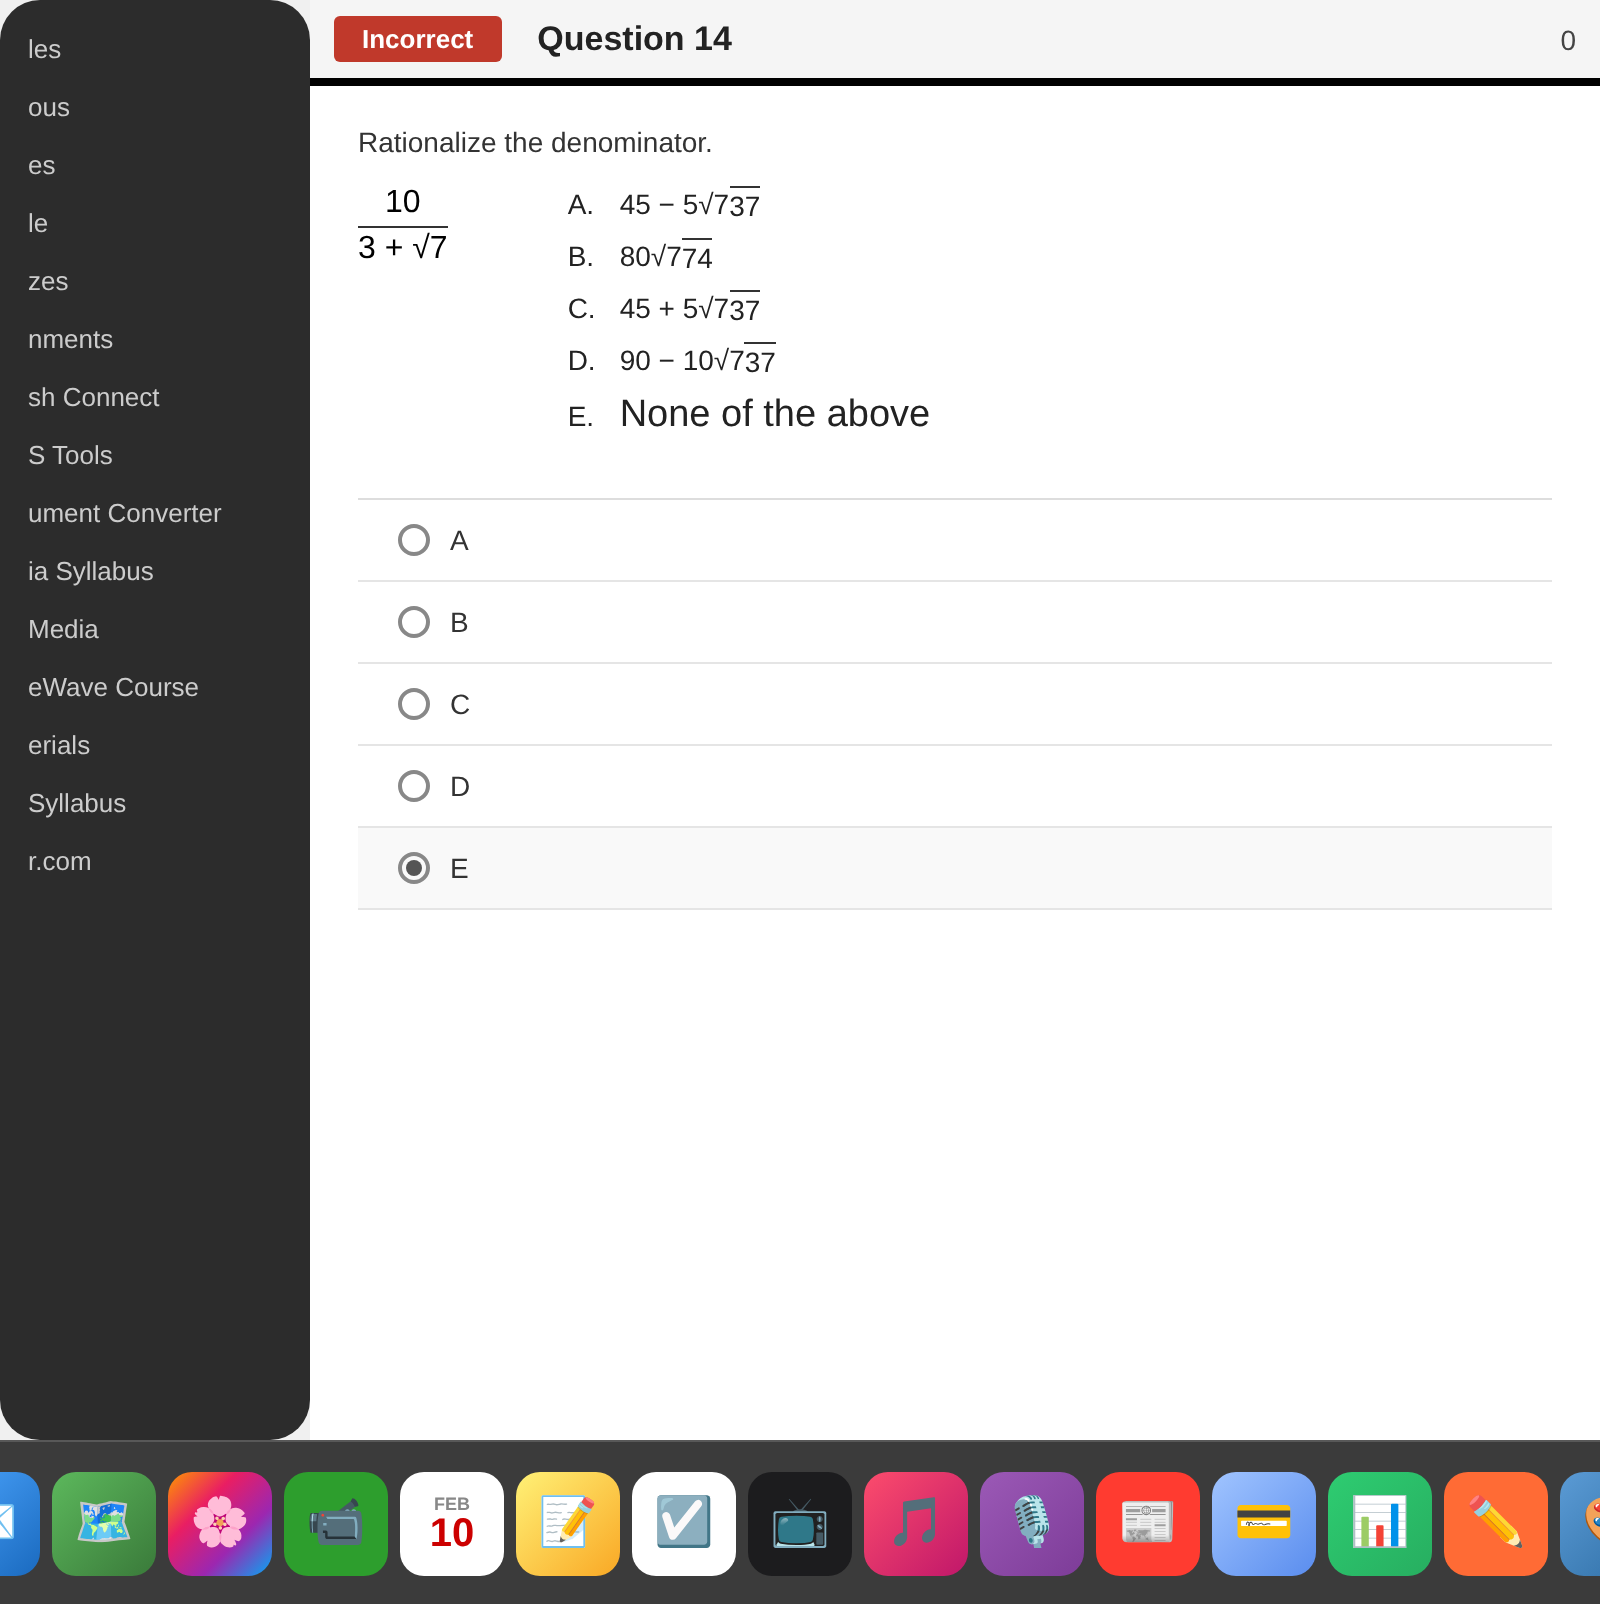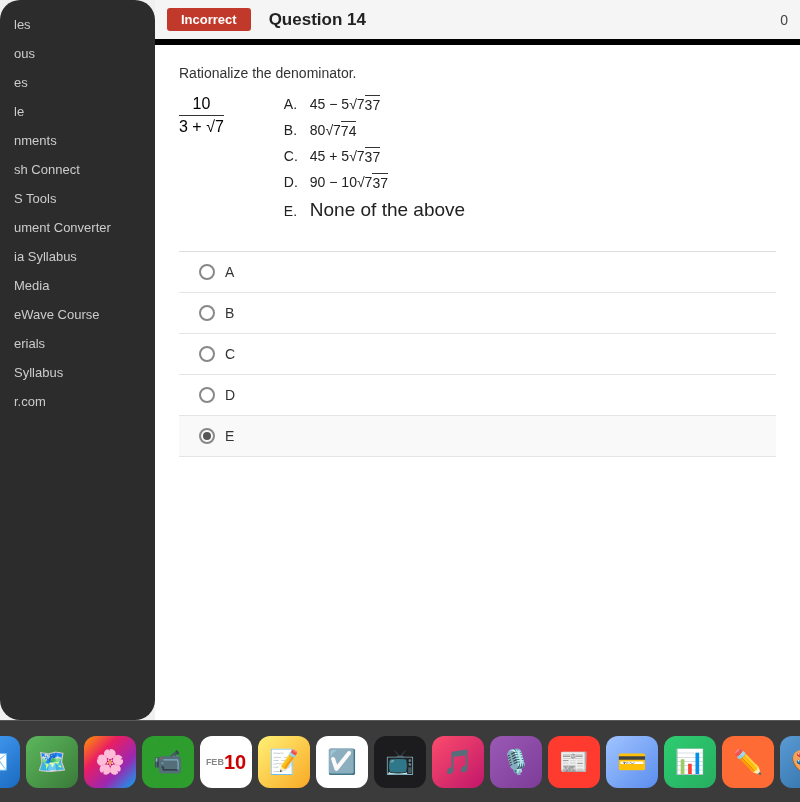--- a/index.html
+++ b/index.html
@@ -48,21 +48,21 @@
       display: flex;
       flex-direction: column;
     }
 
     
     .header-bar {
       display: flex;
       align-items: center;
       background: #f5f5f5;
       padding: 8px 12px;
-      border-bottom: 6px solid #000000;
+      border-bottom: 4px solid #000000;
       gap: 10px;
     }
 
     .incorrect-badge {
       background: #c0392b;
       color: white;
       font-size: 13px;
       font-weight: bold;
       padding: 4px 14px;
       border-radius: 3px;
@@ -226,21 +226,21 @@
       align-items: center;
       justify-content: center;
       font-size: 24px;
       flex-shrink: 0;
       position: relative;
     }
     .dock-icon.mail { background: linear-gradient(135deg, #4da6ff, #1a6abf); }
     .dock-icon.maps { background: linear-gradient(135deg, #5cb85c, #3a7a3a); }
     .dock-icon.photos { background: linear-gradient(135deg, #ff9800, #e91e63, #9c27b0, #03a9f4); }
     .dock-icon.facetime { background: #2d9e2d; }
-    .dock-icon.calendar { background: white; color: #c00; font-size: 14px; font-weight: bold; text-align: center; flex-direction: row; }
+    .dock-icon.calendar { background: white; color: #c00; font-size: 14px; font-weight: bold; text-align: center; flex-direction: column; }
     .dock-icon.notes { background: linear-gradient(135deg, #fff176, #f9a825); }
     .dock-icon.reminders { background: white; }
     .dock-icon.appletv { background: #1c1c1e; }
     .dock-icon.music { background: linear-gradient(135deg, #fc4c6c, #c0176a); }
     .dock-icon.podcasts { background: linear-gradient(135deg, #9b59b6, #7d3c98); }
     .dock-icon.news { background: #ff3b30; }
     .dock-icon.card { background: linear-gradient(135deg, #a0c4ff, #5a8dee); }
     .dock-icon.numbers { background: linear-gradient(135deg, #2ecc71, #27ae60); }
     .dock-icon.pencil { background: #ff6b35; }
     .dock-icon.keynote { background: linear-gradient(135deg, #5b9bd5, #2c6ca3); }
@@ -248,20 +248,21 @@
 </head>
 <body>
 
 <div class="screen">
 
   <div class="sidebar">
     <div class="sidebar-item">les</div>
     <div class="sidebar-item">ous</div>
     <div class="sidebar-item">es</div>
     <div class="sidebar-item">le</div>
+    <div class="sidebar-item">zes</div>
     <div class="sidebar-item">nments</div>
     <div class="sidebar-item">sh Connect</div>
     <div class="sidebar-item">S Tools</div>
     <div class="sidebar-item">ument Converter</div>
     <div class="sidebar-item">ia Syllabus</div>
     <div class="sidebar-item">Media</div>
     <div class="sidebar-item">eWave Course</div>
     <div class="sidebar-item">erials</div>
     <div class="sidebar-item">Syllabus</div>
     <div class="sidebar-item">r.com</div>

